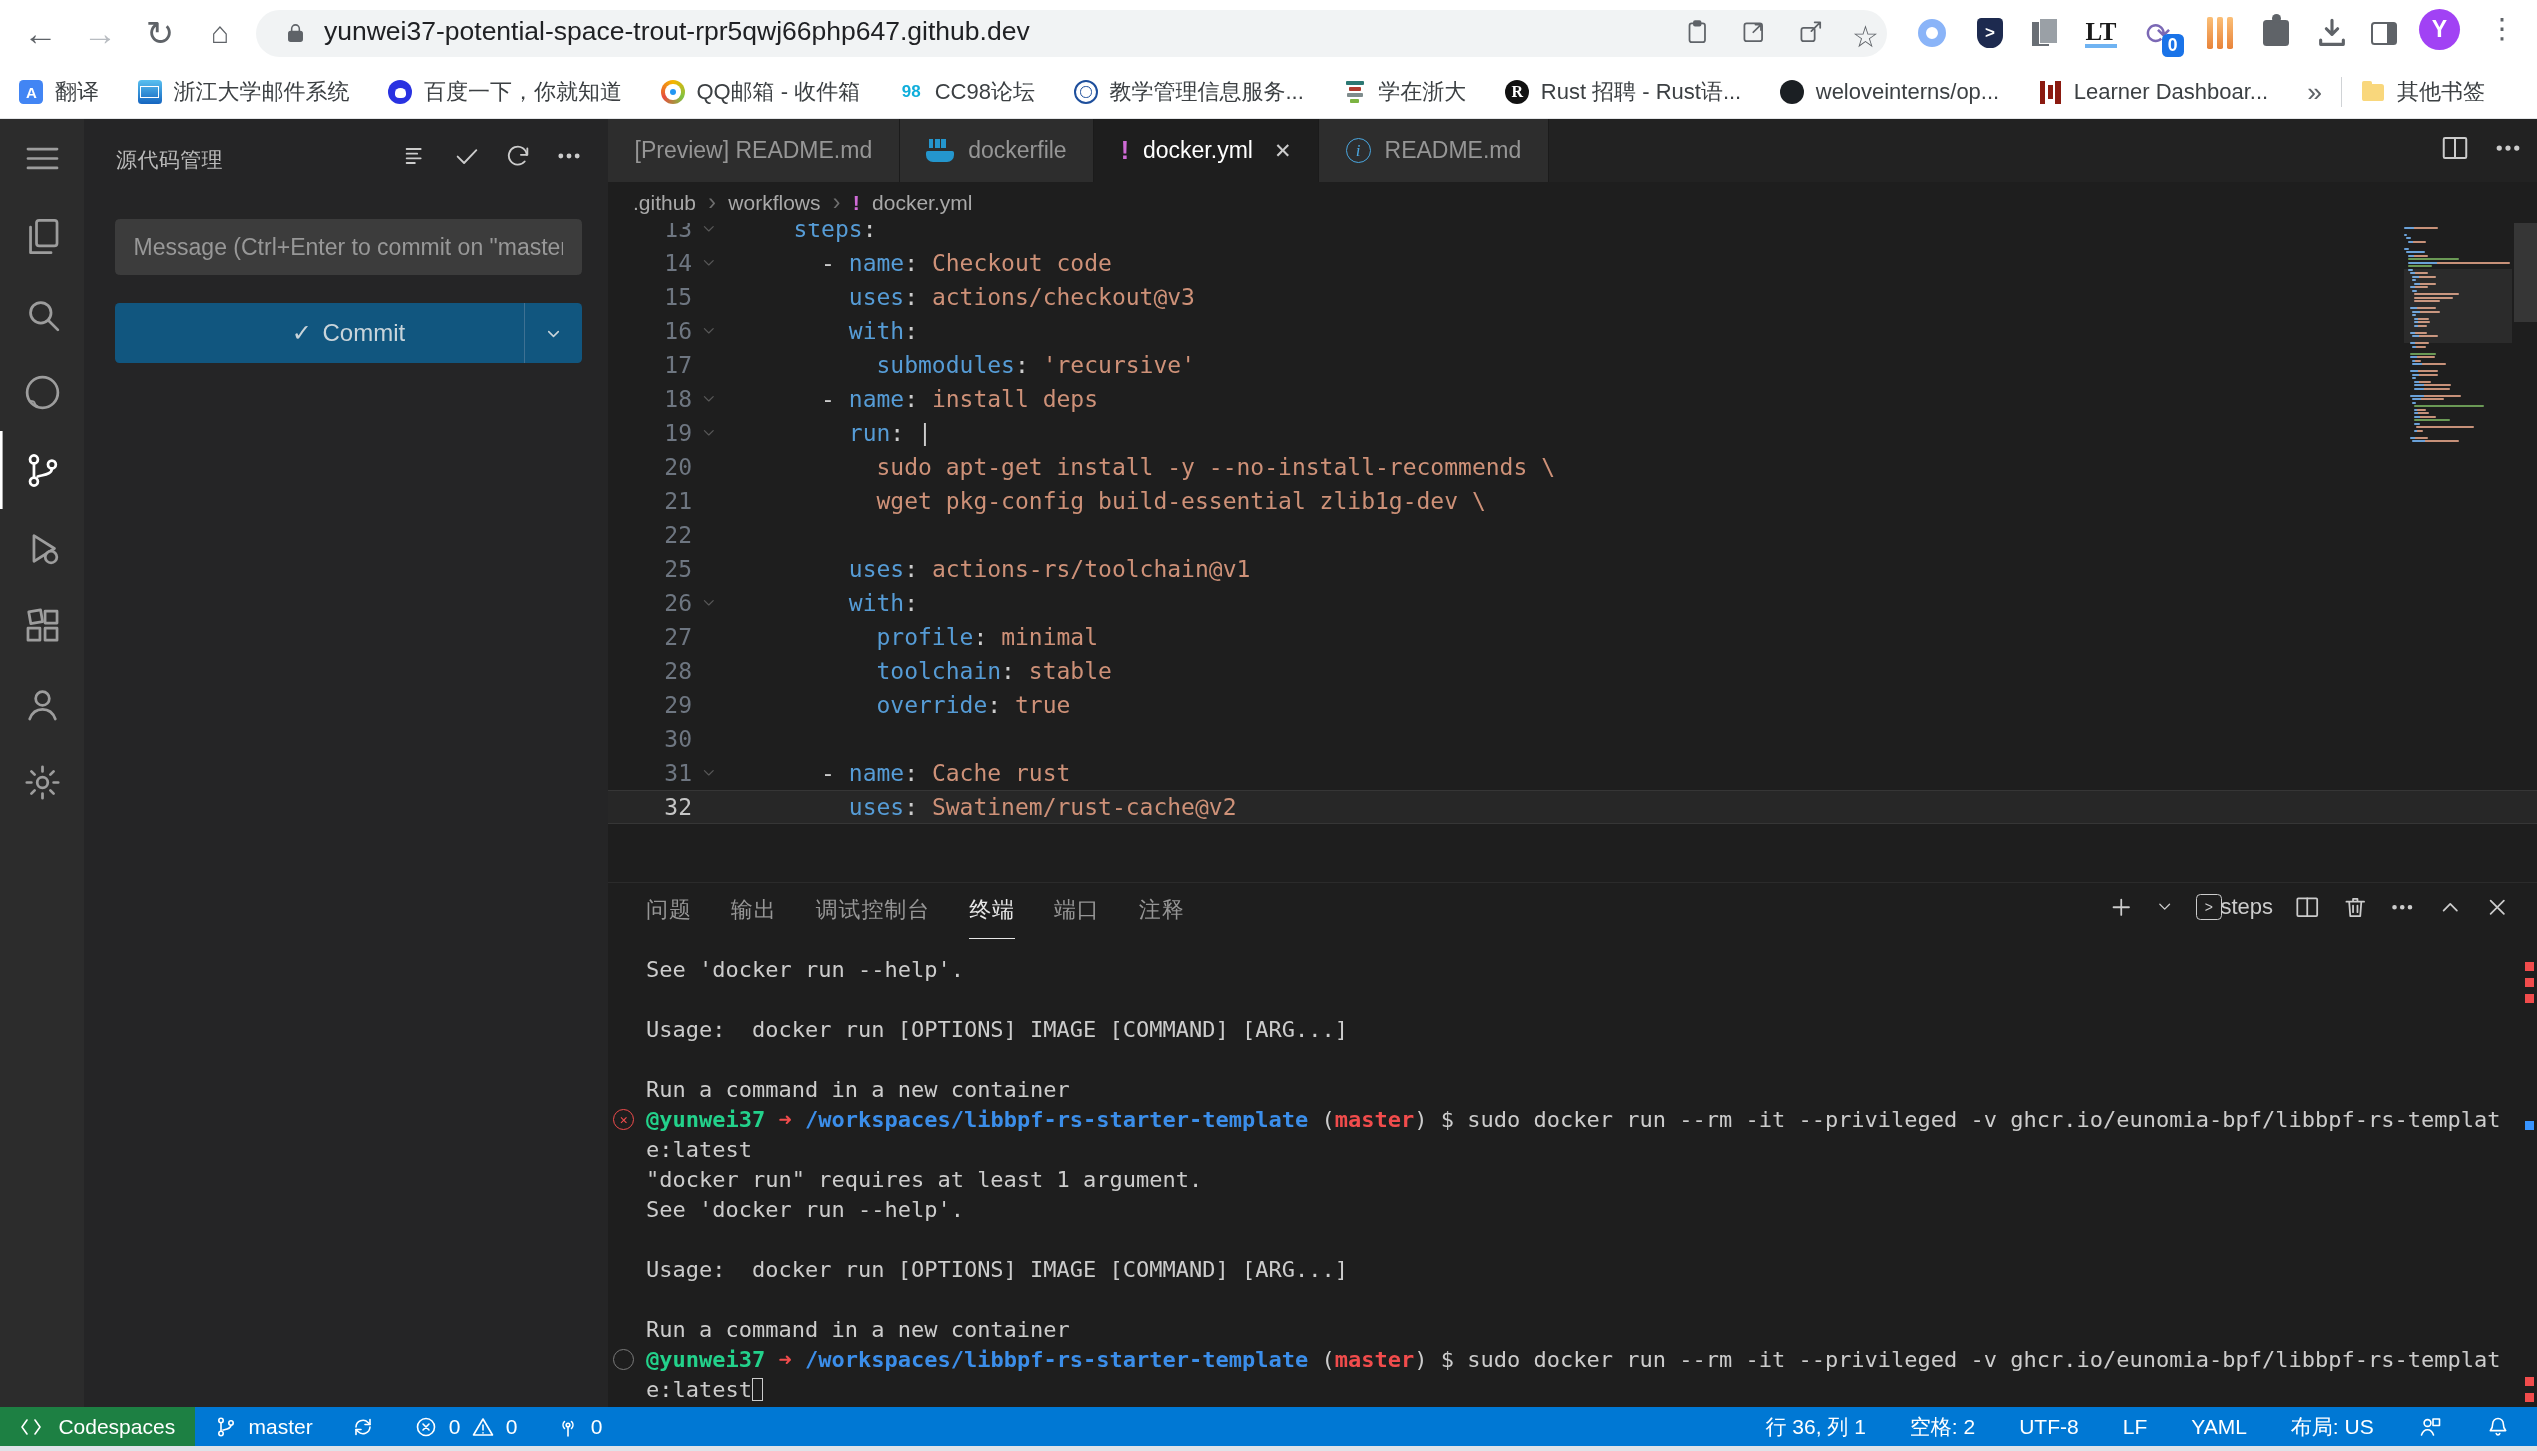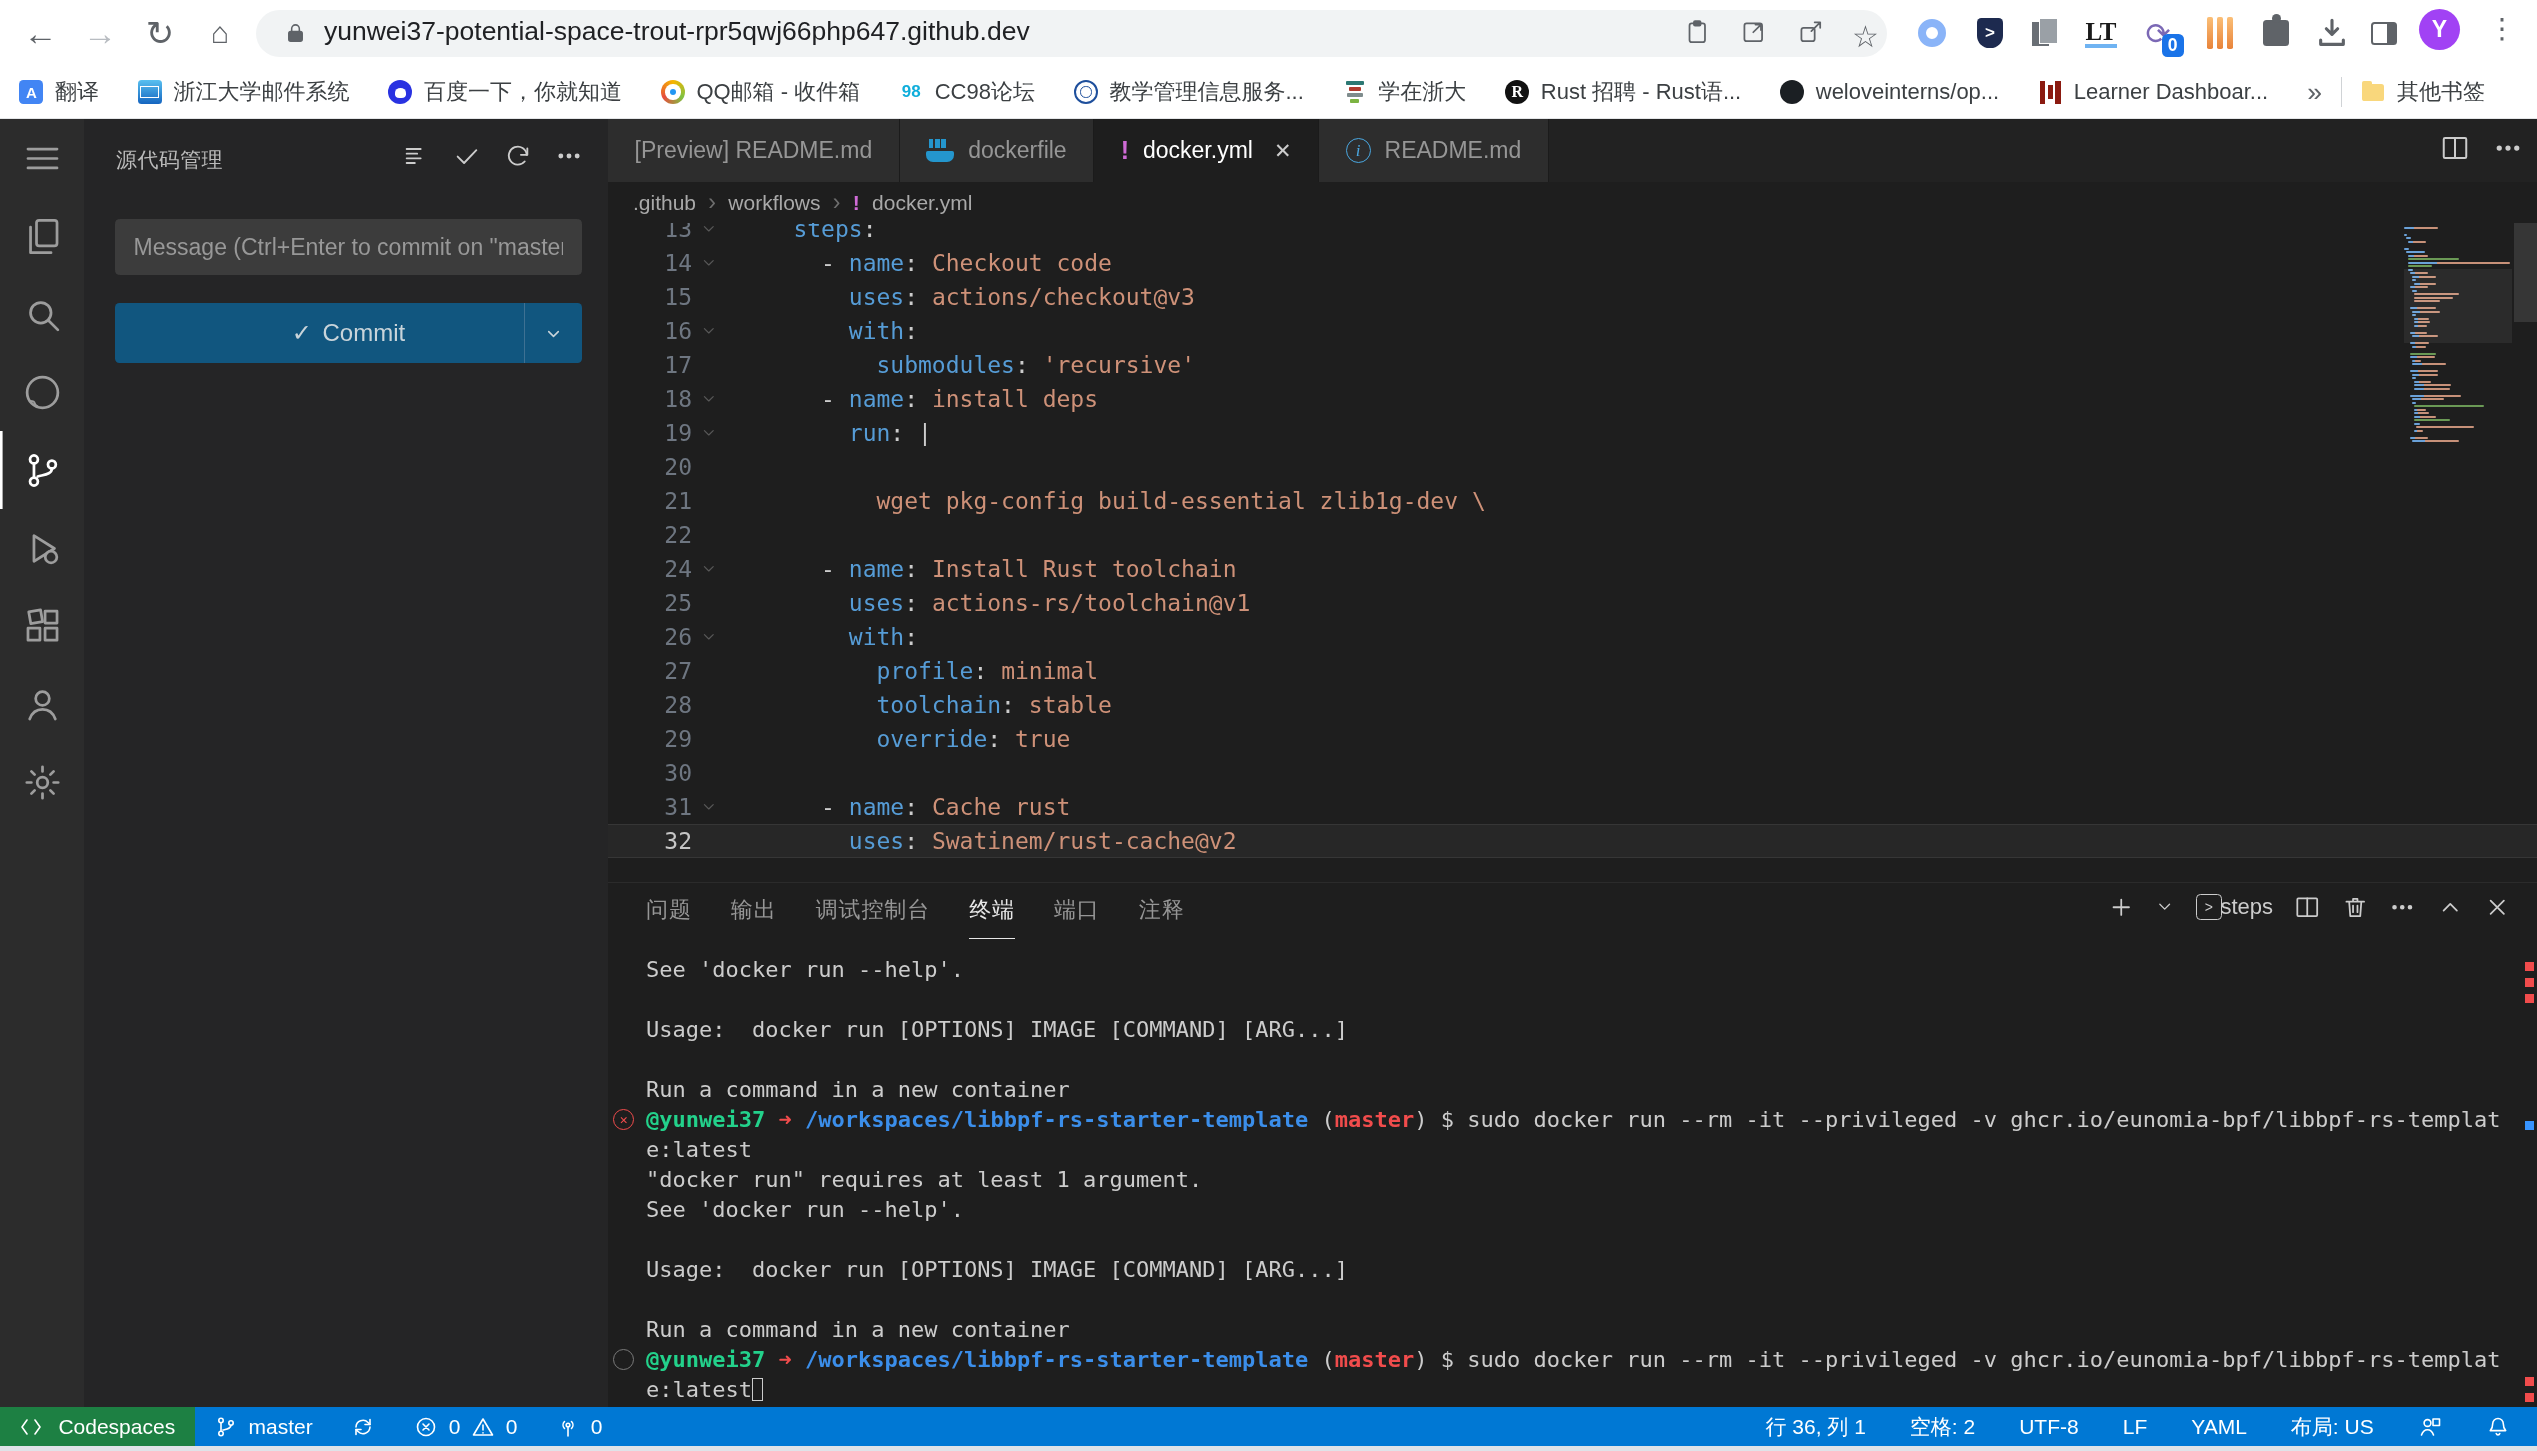--- a/index.html
+++ b/index.html
@@ -514,37 +514,28 @@
               <span class="ln">19</span>
               <span class="chv">
                 <svg class="ic" viewBox="0 0 24 24">
                   <path d="m6 9 6 6 6-6"></path>
                 </svg>
               </span>
               <span class="ct"><span class="tk-p">        </span><span class="tk-k">run</span><span class="tk-p">: |</span></span>
             </div>
             <div class="cl">
               <span class="ln">20</span>
-              <span class="ct"><span class="tk-p">          </span></span>
+              <span class="ct"><span class="tk-p">          </span><span class="tk-v">sudo apt-get install -y --no-install-recommends \</span></span>
             </div>
             <div class="cl">
               <span class="ln">21</span>
               <span class="ct"><span class="tk-p">          </span><span class="tk-v">wget pkg-config build-essential zlib1g-dev \</span></span>
             </div>
             <div class="cl">
               <span class="ln">22</span>
-            </div>
-            <div class="cl">
-              <span class="ln">24</span>
-              <span class="chv">
-                <svg class="ic" viewBox="0 0 24 24">
-                  <path d="m6 9 6 6 6-6"></path>
-                </svg>
-              </span>
-              <span class="ct"><span class="tk-p">      - </span><span class="tk-k">name</span><span class="tk-p">: </span><span class="tk-v">Install Rust toolchain</span></span>
             </div>
             <div class="cl">
               <span class="ln">25</span>
               <span class="ct"><span class="tk-p">        </span><span class="tk-k">uses</span><span class="tk-p">: </span><span class="tk-v">actions-rs/toolchain@v1</span></span>
             </div>
             <div class="cl">
               <span class="ln">26</span>
               <span class="chv">
                 <svg class="ic" viewBox="0 0 24 24">
                   <path d="m6 9 6 6 6-6"></path>

